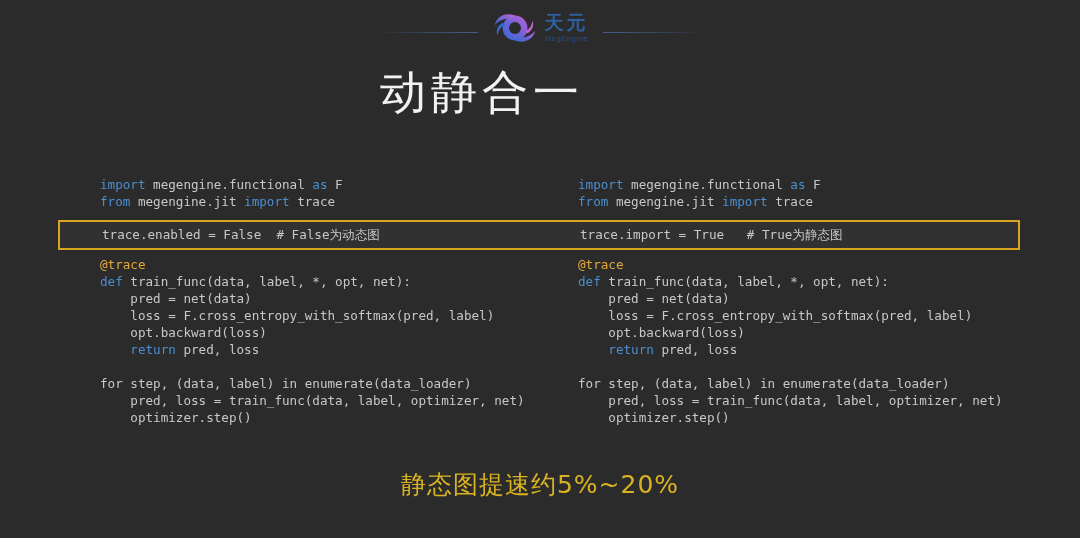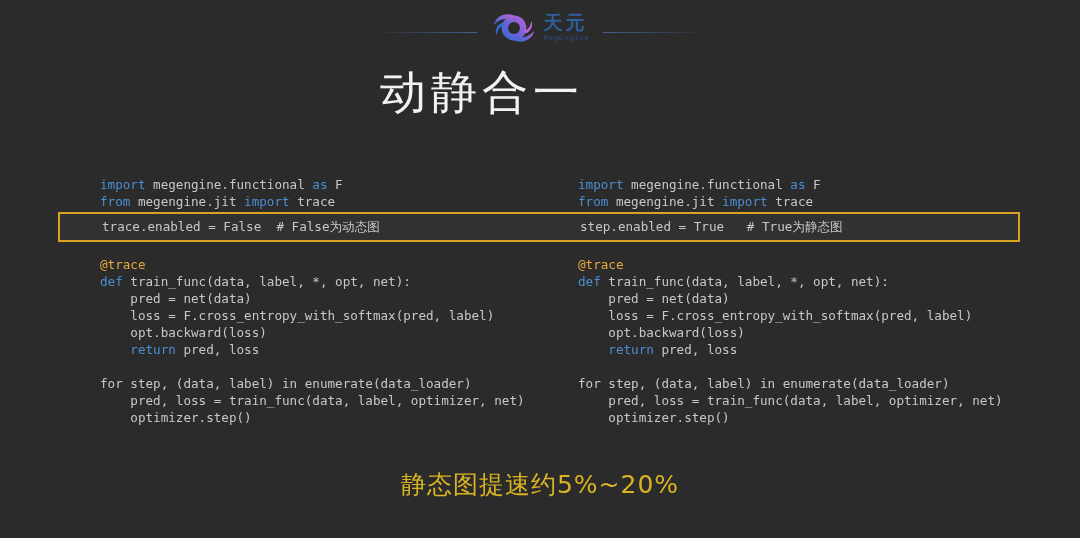--- a/index.html
+++ b/index.html
@@ -37,20 +37,21 @@
     background: linear-gradient(90deg, rgba(56,86,130,0.05), rgba(70,106,158,0.85));
   }
   .rule.right {
     background: linear-gradient(90deg, rgba(70,106,158,0.85), rgba(56,86,130,0.05));
   }
   .logo-wrap {
     display: flex;
     align-items: center;
     margin: 0 14px;
     transform: translateY(-4px);
+    text-align: center;
   }
   .logo-mark {
     width: 46px;
     height: 46px;
     flex: 0 0 46px;
     position: relative;
   }
   .logo-text {
     margin-left: 7px;
     display: flex;
@@ -63,21 +64,21 @@
     letter-spacing: 3px;
     color: #2f5f9e;
     font-family: "DejaVu Sans", sans-serif;
     font-weight: 700;
   }
   .logo-en {
     font-size: 7.5px;
     letter-spacing: 0.6px;
     color: #2b4e83;
     margin-top: 3px;
-    font-family: Liberation Mono, monospace;
+    font-family: Liberation Sans, sans-serif;
   }
 
   
   .title {
     position: absolute;
     top: 62px;
     left: 0;
     width: 964px;
     text-align: center;
     font-size: 46px;
@@ -115,21 +116,21 @@
   .dec  { color: #e5a93b; }
   .pl   { color: #c8c8c8; }
 
   .block-imports { position: absolute; top: 0;   left: 0; }
   .block-body    { position: absolute; top: 80px; left: 0; }
 
   
   .highlight-box {
     position: absolute;
     left: 58px;
-    top: 212px;
+    top: 220px;
     width: 962px;
     height: 30px;
     border: 2px solid #d9a520;
     background: #313131;
     box-sizing: border-box;
   }
   .hl-line {
     position: absolute;
     top: 50%;
     transform: translateY(-50%);
@@ -227,18 +228,18 @@
 <span class="pl">    </span><span class="kw">return</span><span class="pl"> pred, loss</span>
 <span class="pl"></span>
 <span class="pl">for step, (data, label) in enumerate(data_loader)</span>
 <span class="pl">    pred, loss = train_func(data, label, optimizer, net)</span>
 <span class="pl">    optimizer.step()</span></pre>
     </div>
   </div>
 
   <div class="highlight-box">
     <div class="hl-line left">trace.enabled = False  # False为动态图</div>
-    <div class="hl-line right">step.enabled = True   # True为静态图</div>
+    <div class="hl-line right">trace.import = True   # True为静态图</div>
   </div>
 
   <div class="footer">静态图提速约5%~20%</div>
 
 </div>
 
 </body></html>

